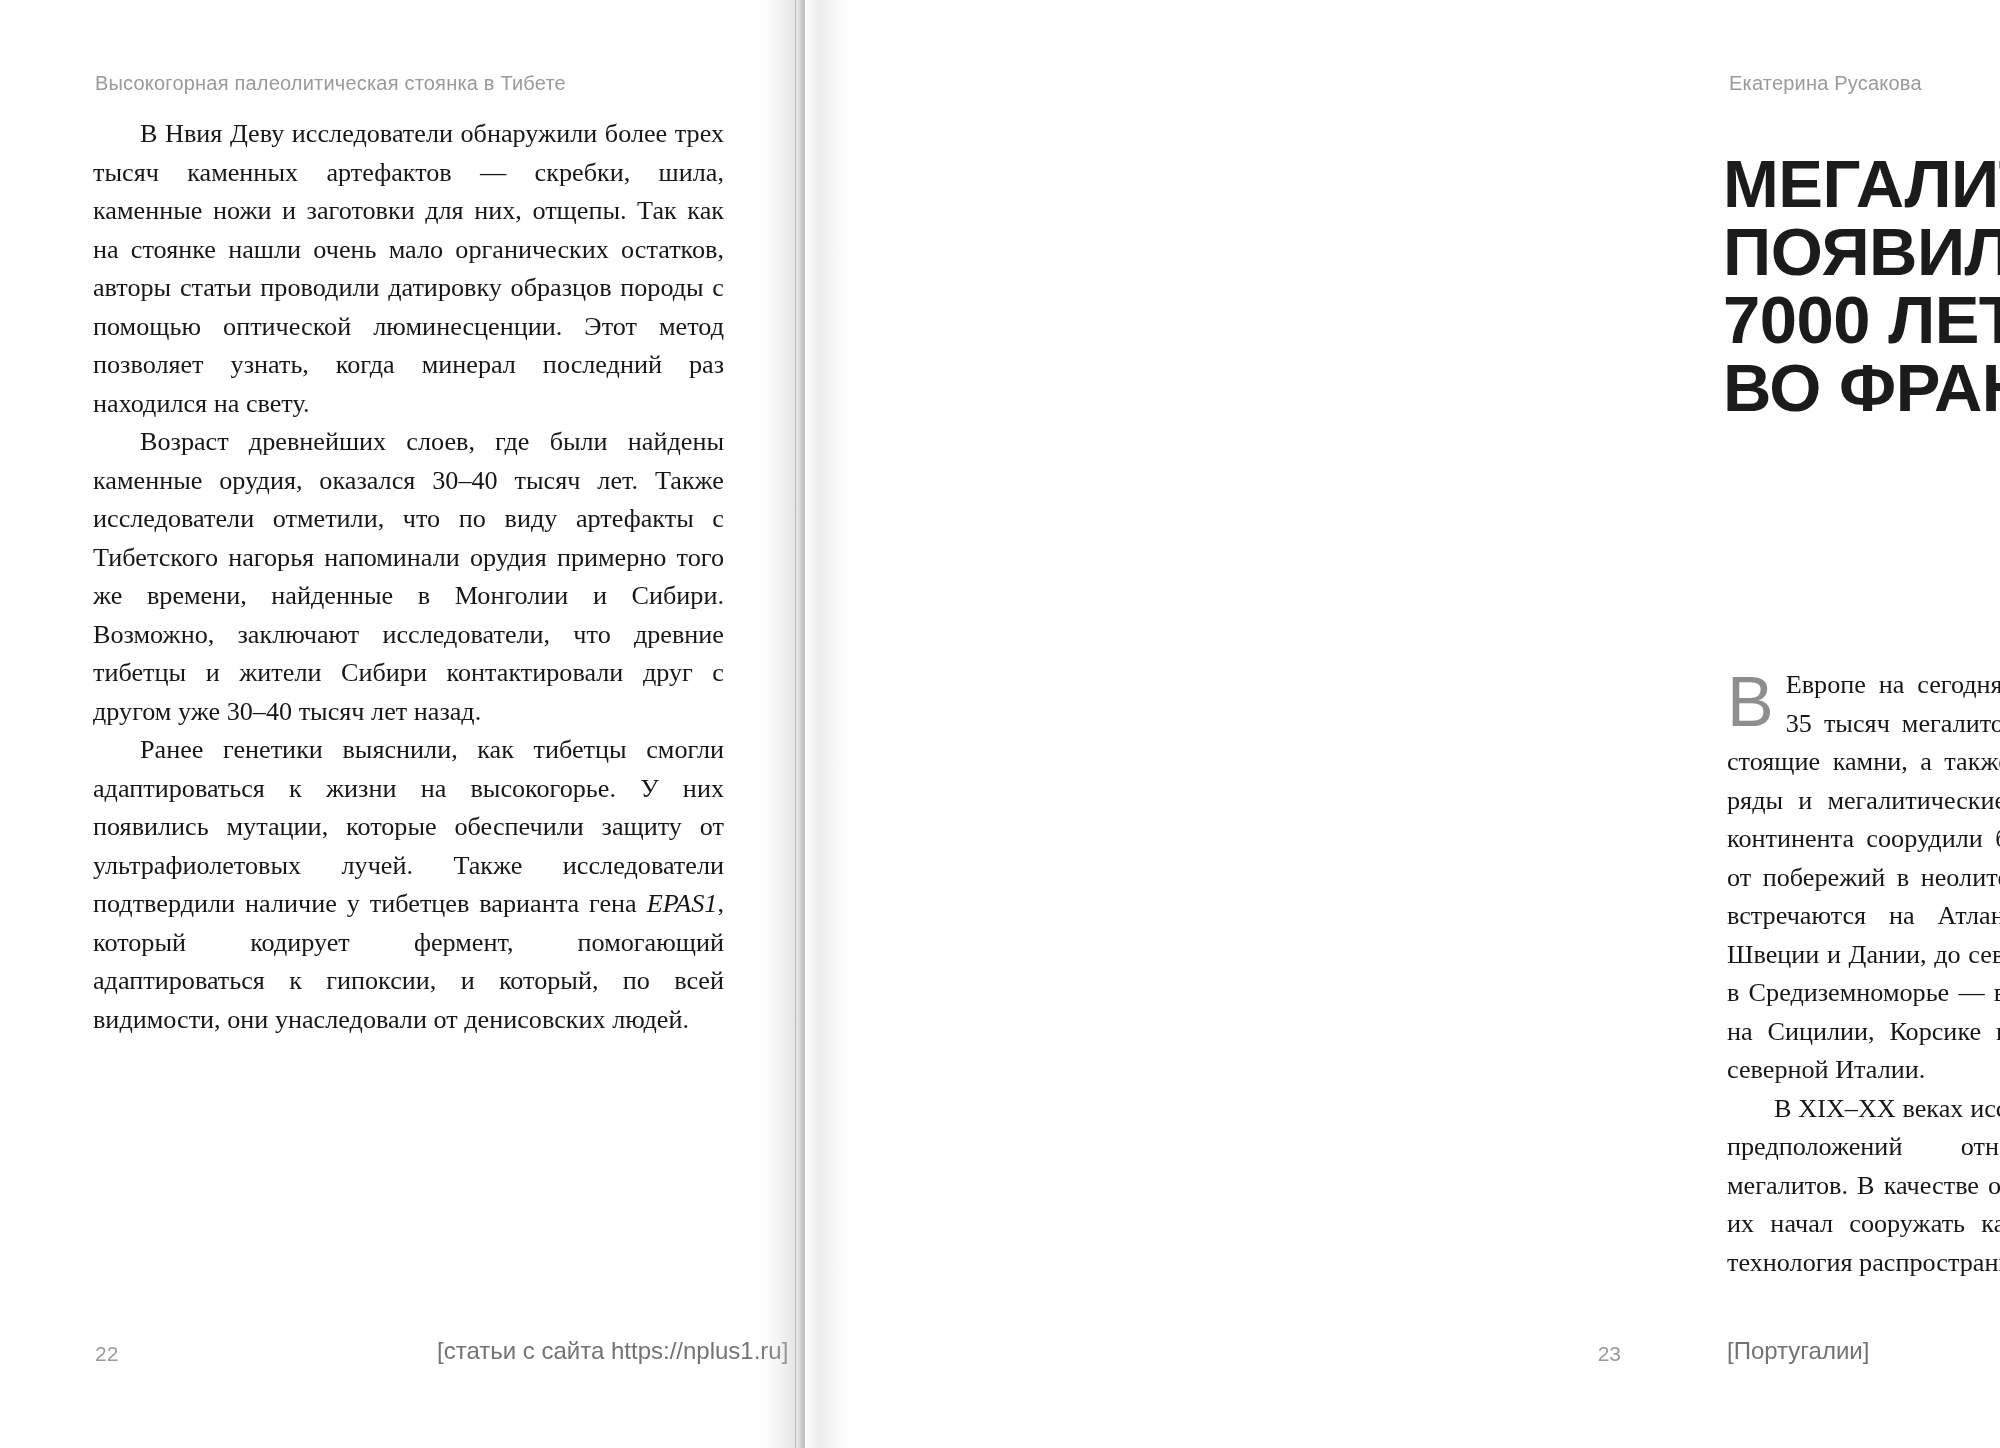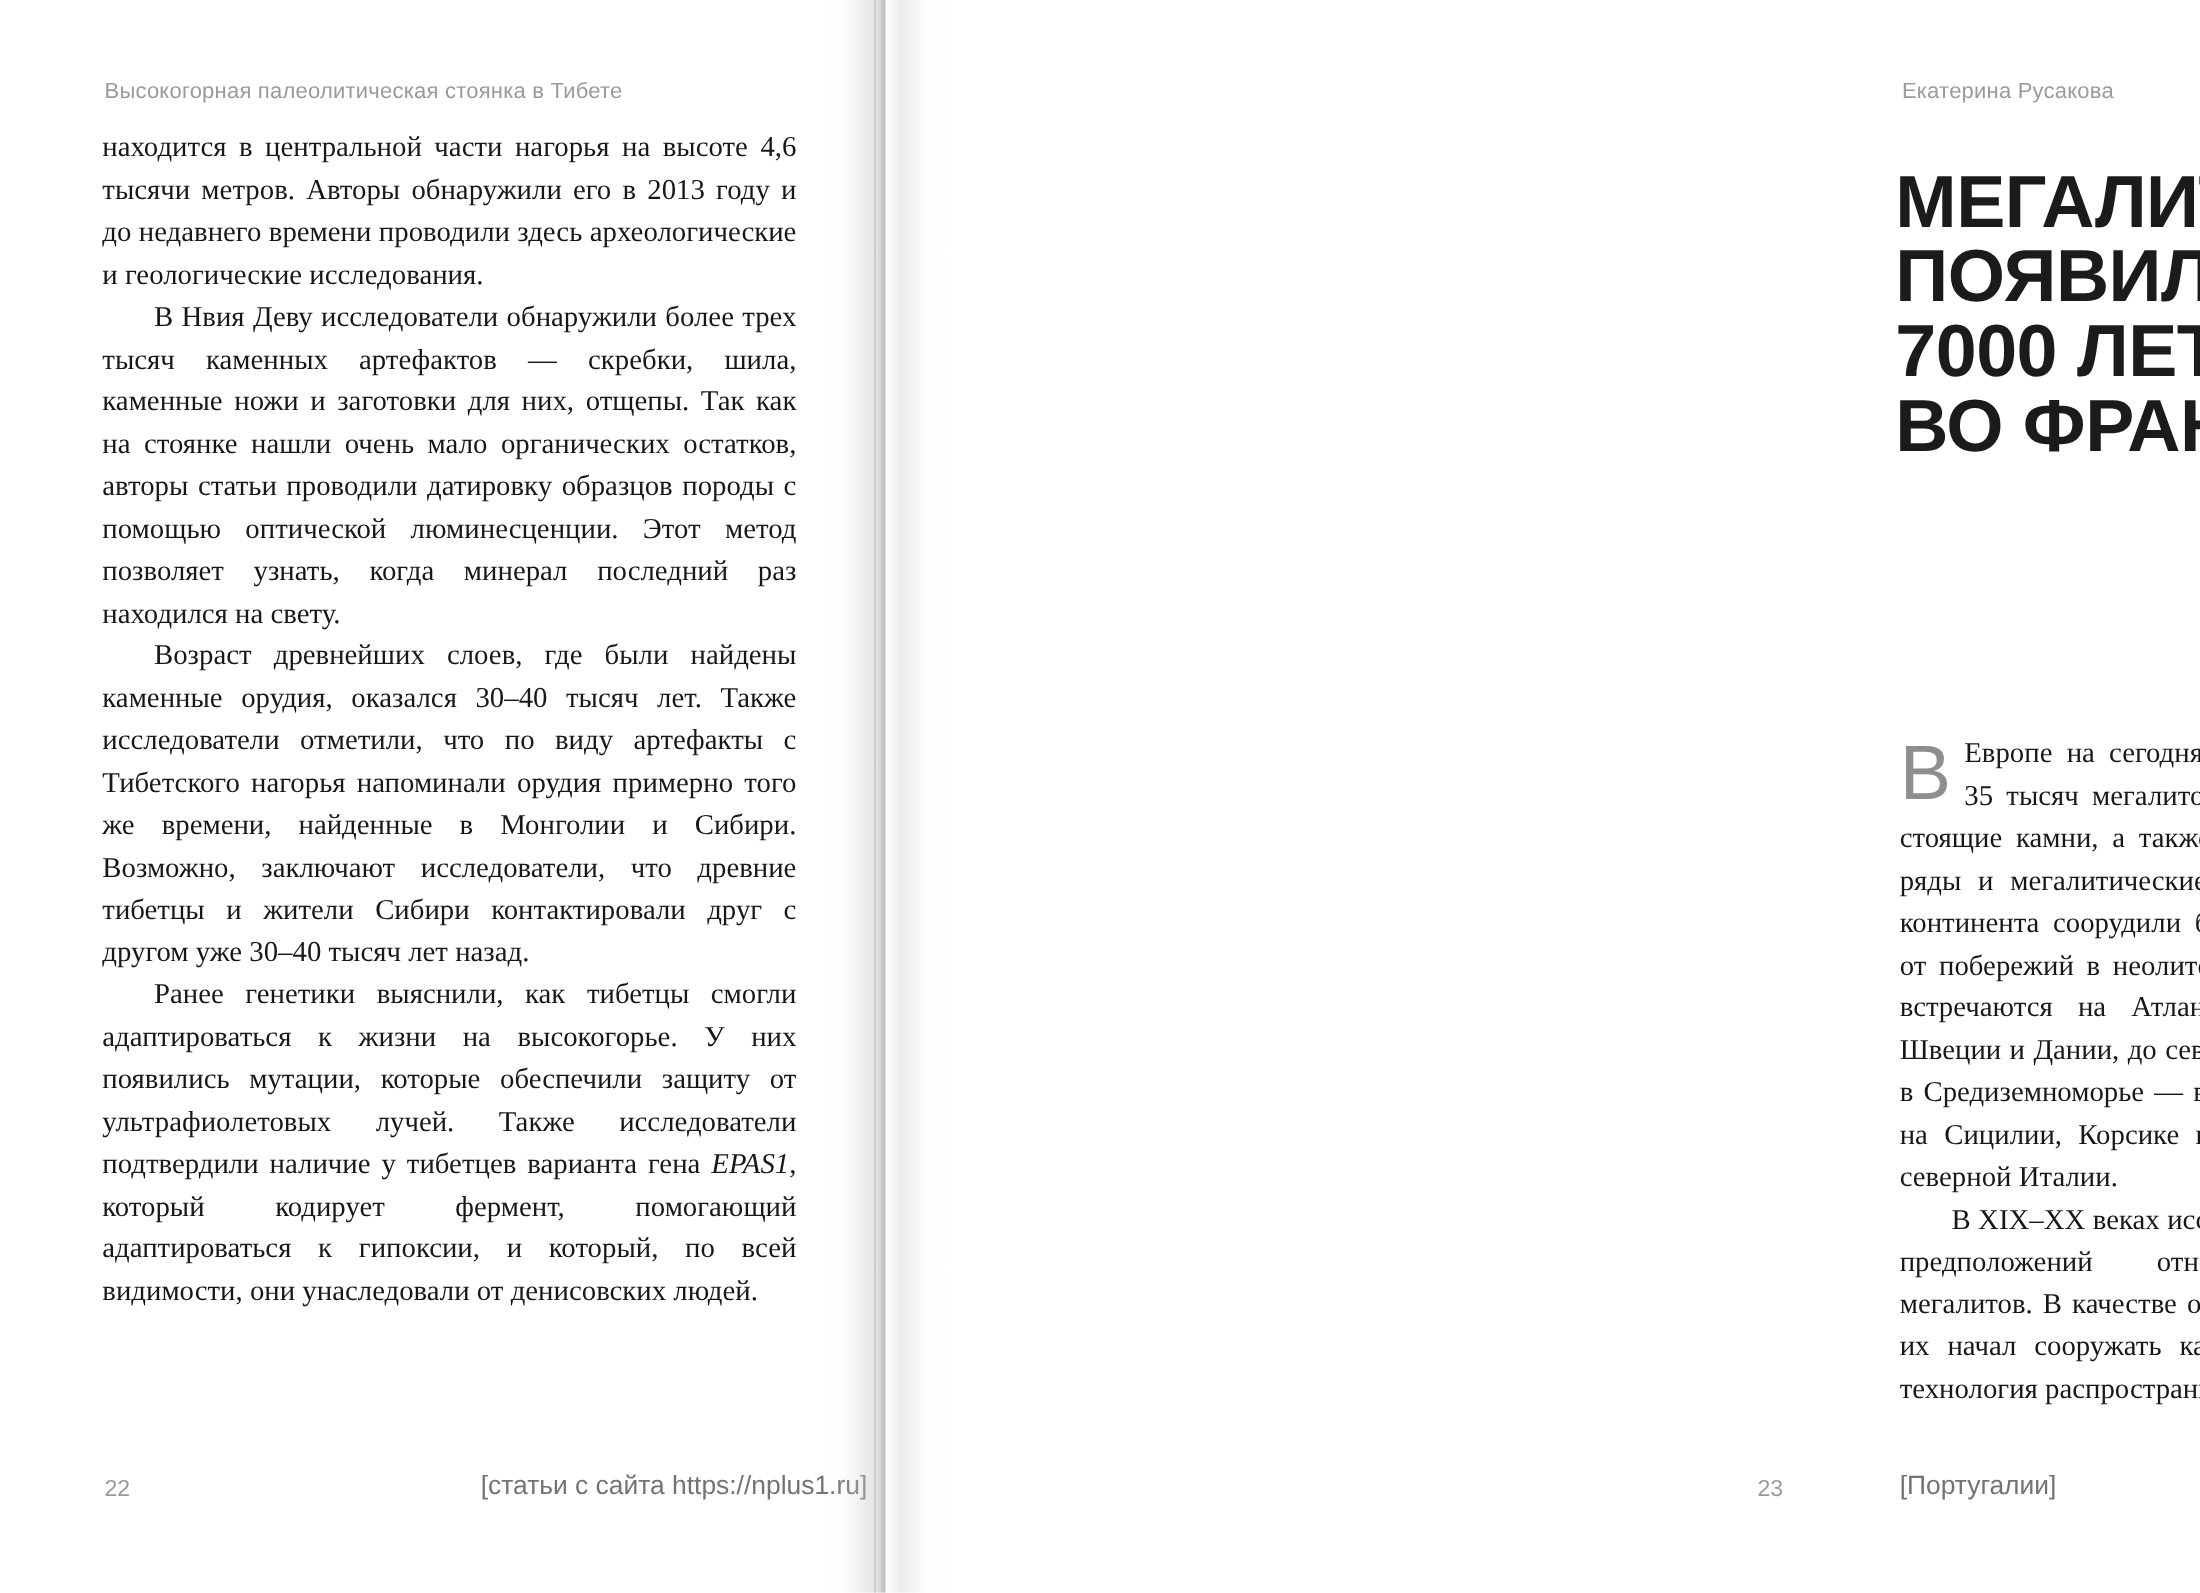--- a/index.html
+++ b/index.html
@@ -174,21 +174,20 @@
 </head>
 <body>
 
 <div class="spread">
 
   <div class="page page-left">
 
     <div class="running-head">Высокогорная палеолитическая стоянка в Тибете</div>
 
     <div class="left-body">
-      <p class="first">находится в центральной части нагорья на высоте 4,6 тысячи метров. Авторы обнаружили его в 2013 году и до недавнего времени проводили здесь археологические и геологические исследования.</p>
       <p>В Нвия Деву исследователи обнаружили более трех тысяч каменных артефактов — скребки, шила, каменные ножи и заготовки для них, отщепы. Так как на стоянке нашли очень мало органических остатков, авторы статьи проводили датировку образцов породы с помощью оптической люминесценции. Этот метод позволяет узнать, когда минерал последний раз находился на свету.</p>
       <p>Возраст древнейших слоев, где были найдены каменные орудия, оказался 30–40 тысяч лет. Также исследователи отметили, что по виду артефакты с Тибетского нагорья напоминали орудия примерно того же времени, найденные в Монголии и Сибири. Возможно, заключают исследователи, что древние тибетцы и жители Сибири контактировали друг с другом уже 30–40 тысяч лет назад.</p>
       <p><span>Ранее генетики выяснили, как тибетцы смогли адаптироваться к жизни на высокогорье. У них появились мутации, которые обеспечили защиту от ультрафиолетовых лучей. Также исследователи подтвердили наличие у тибетцев варианта гена </span><em>EPAS1</em><span>, который кодирует фермент, помогающий адаптироваться к гипоксии, и который, по всей видимости, они унаследовали от денисовских людей.</span></p>
     </div>
 
     <div class="folio folio-left">22</div>
 
     <div class="footer-note footer-note-left">[статьи с сайта https://nplus1.ru]</div>
   </div>
 

